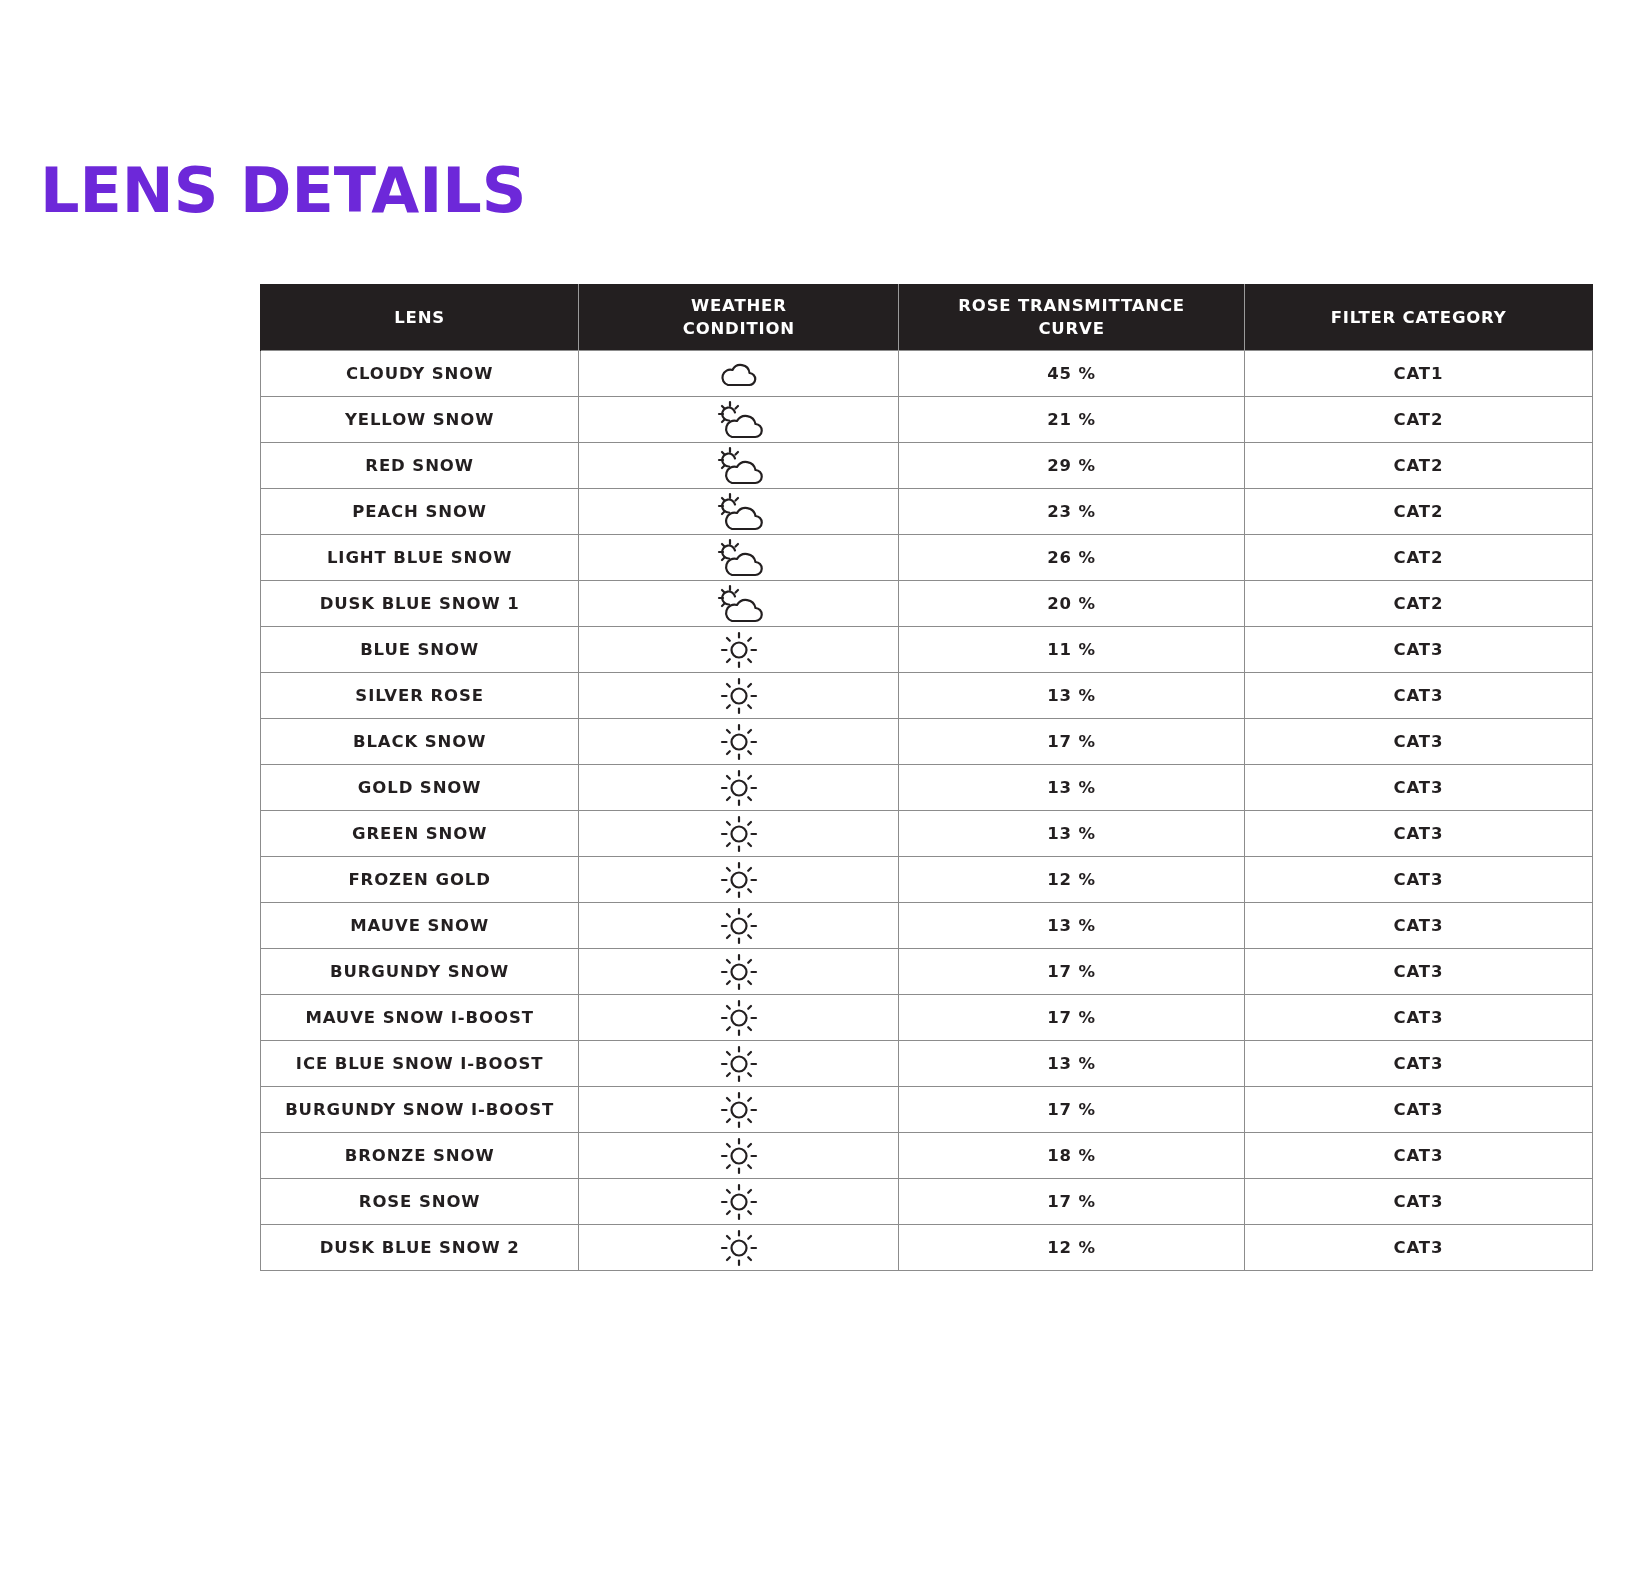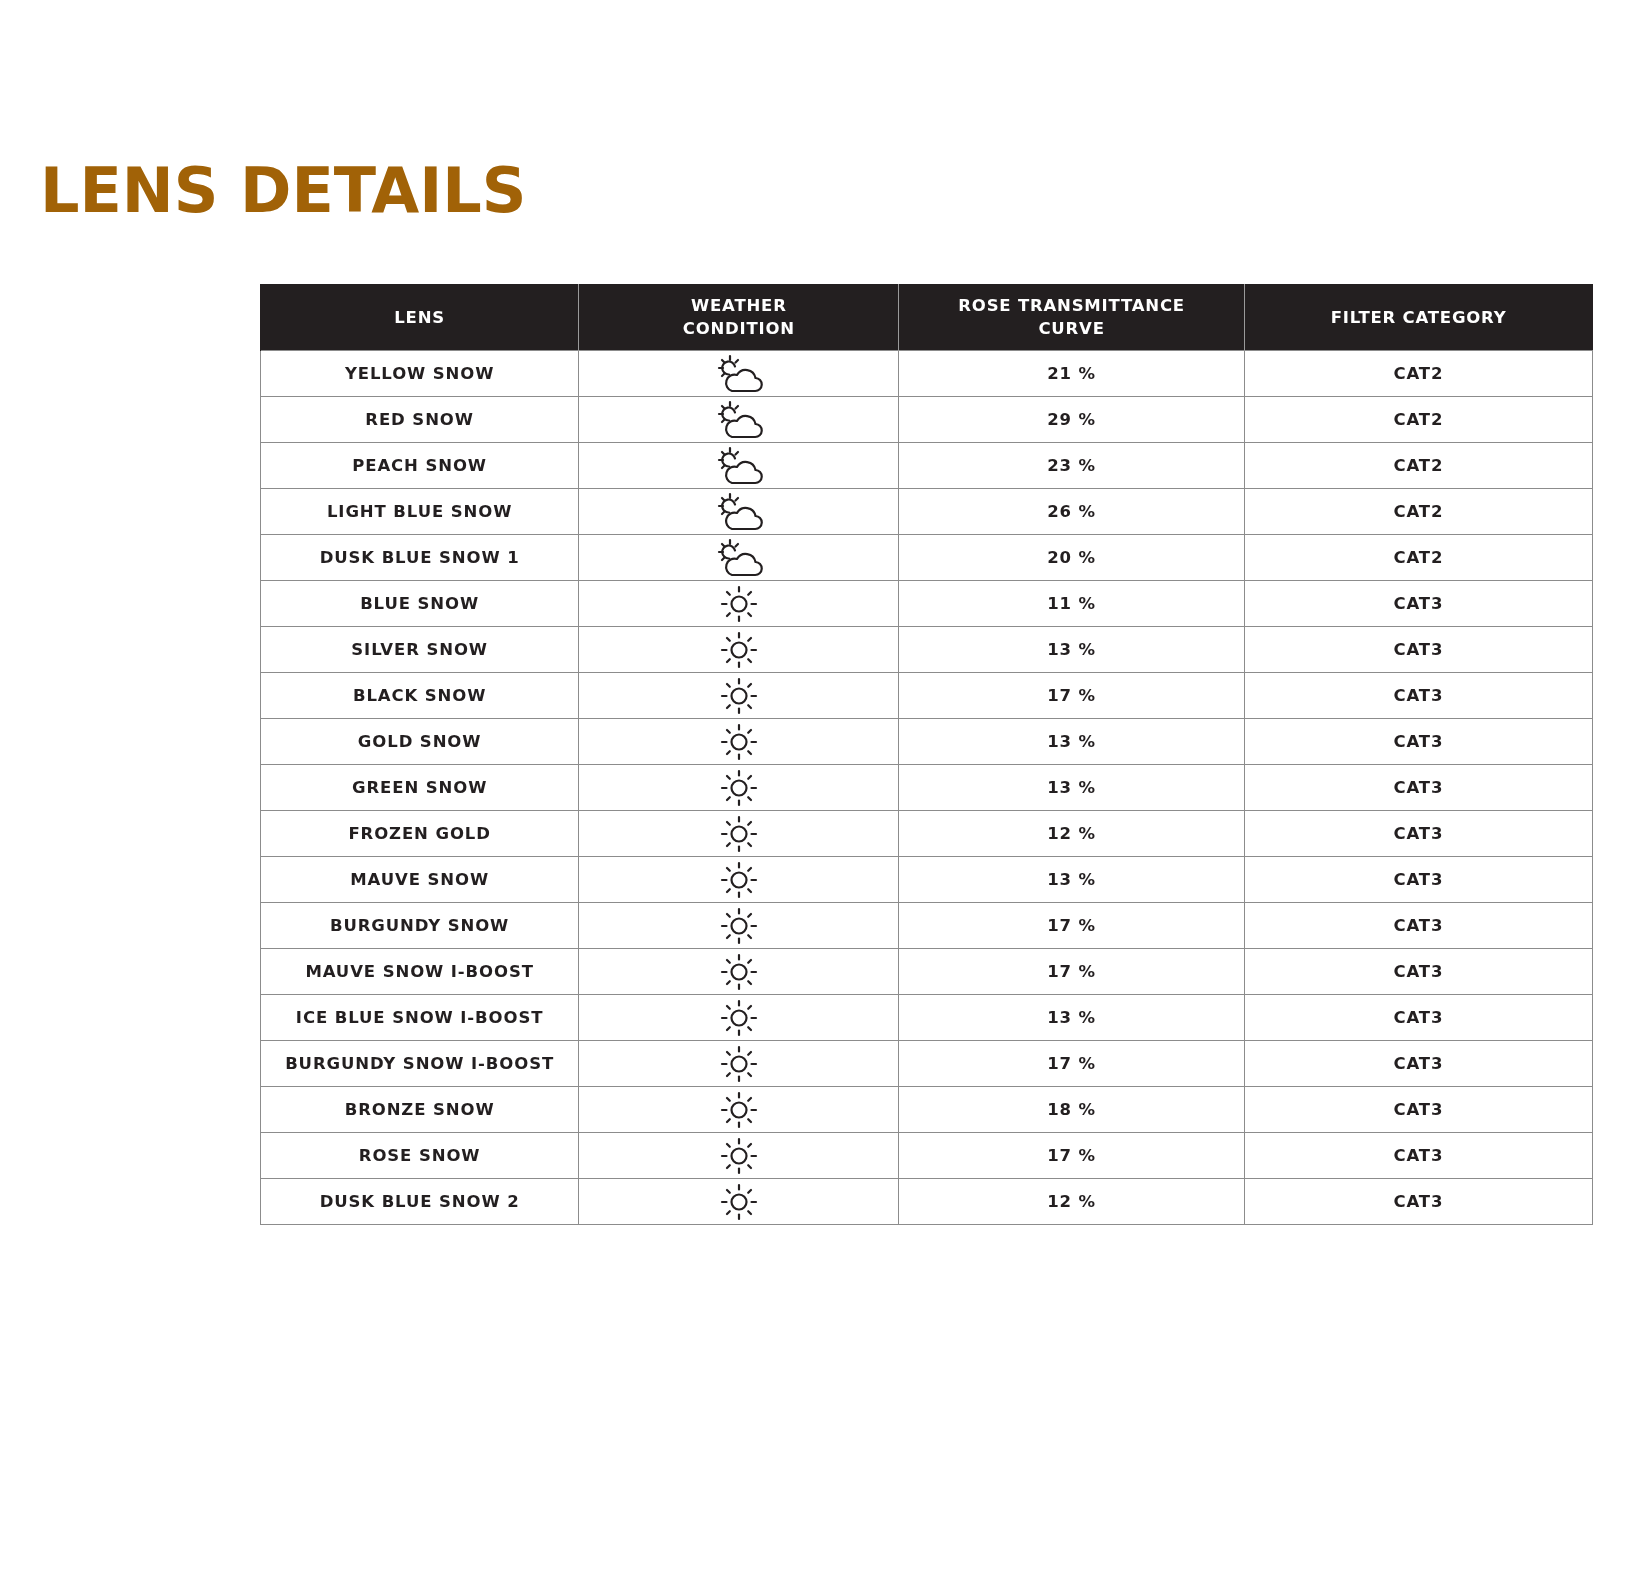--- a/index.html
+++ b/index.html
@@ -1,20 +1,20 @@
 <!DOCTYPE html>
 <html><head>
   <meta charset="utf-8">
   <style>
     html, body { margin: 0; padding: 0; background: #ffffff; }
     body { width: 1648px; height: 1579px; position: relative; overflow: hidden;
            font-family: "Liberation Sans", sans-serif; color: #231f20; }
     .page-title { position: absolute; left: 40px; top: 160px; margin: 0;
                   font-family: "DejaVu Sans", sans-serif; font-weight: bold;
-                  font-size: 62px; letter-spacing: 0px; color: #a16207; line-height: 1; }
+                  font-size: 62px; letter-spacing: 0px; color: #6d28d9; line-height: 1; }
     table.lens-table { position: absolute; left: 260px; top: 284px;
                        width: 1333px; border-collapse: collapse; table-layout: fixed; }
     table.lens-table th { background: #231f20; color: #ffffff; height: 66px;
                           font-family: "DejaVu Sans", sans-serif; font-weight: bold;
                           font-size: 16.5px; letter-spacing: 0.8px; line-height: 23px;
                           text-align: center; border-left: 1px solid #9a9a9a; padding: 0 8px; }
     table.lens-table th:first-child { border-left: 1px solid #231f20; }
     table.lens-table td { height: 45px; border: 1px solid #8c8c8c; text-align: center;
                           font-family: "DejaVu Sans", sans-serif; font-weight: bold;
                           font-size: 16.5px; letter-spacing: 0.9px; color: #231f20; padding: 0; }
@@ -45,20 +45,28 @@
         <span>CONDITION</span>
       </th>
       <th>
         <span>ROSE TRANSMITTANCE</span><br>
         <span>CURVE</span>
       </th>
       <th><span>FILTER CATEGORY</span></th>
     </tr>
   </thead>
   <tbody id="table-body">
+  <tr>
+    <td><span class="lens-name">CLOUDY SNOW</span></td>
+    <td><span class="icon weather-icon"><svg width="40" height="30" viewBox="0 0 40 30">
+              <path d="M9 26 H30 a6 6 0 0 0 0.5 -12 a9 9 0 0 0 -17 -3 a7.5 7.5 0 0 0 -4.5 15 z" fill="none" stroke="#231f20" stroke-width="2.2" stroke-linejoin="round"></path>
+            </svg></span></td>
+    <td><span class="transmit">45 %</span></td>
+    <td><span class="cat">CAT1</span></td>
+  </tr>
 
   <tr>
     <td><span class="lens-name">YELLOW SNOW</span></td>
     <td><span class="icon weather-icon"><svg width="48" height="40" viewBox="0 0 48 40">
               <g stroke="#231f20" stroke-width="2.2" stroke-linecap="round" fill="none">
                 <line x1="15" y1="2" x2="15" y2="6"></line>
                 <line x1="4" y1="14" x2="8" y2="14"></line>
                 <line x1="7" y1="6" x2="9.5" y2="8.5"></line>
                 <line x1="23" y1="6" x2="20.5" y2="8.5"></line>
                 <line x1="7" y1="22" x2="9.5" y2="19.5"></line>
@@ -153,21 +161,21 @@
                 <line x1="28.2" y1="28.2" x2="31" y2="31"></line>
                 <line x1="31" y1="7" x2="28.2" y2="9.8"></line>
                 <line x1="9.8" y1="28.2" x2="7" y2="31"></line>
               </g>
             </svg></span></td>
     <td><span class="transmit">11 %</span></td>
     <td><span class="cat">CAT3</span></td>
   </tr>
 
   <tr>
-    <td><span class="lens-name">SILVER SNOW</span></td>
+    <td><span class="lens-name">SILVER ROSE</span></td>
     <td><span class="icon weather-icon"><svg width="38" height="38" viewBox="0 0 38 38">
               <g stroke="#231f20" stroke-width="2.2" stroke-linecap="round" fill="none">
                 <circle cx="19" cy="19" r="7.5"></circle>
                 <line x1="19" y1="2" x2="19" y2="6.5"></line>
                 <line x1="19" y1="31.5" x2="19" y2="36"></line>
                 <line x1="2" y1="19" x2="6.5" y2="19"></line>
                 <line x1="31.5" y1="19" x2="36" y2="19"></line>
                 <line x1="7" y1="7" x2="9.8" y2="9.8"></line>
                 <line x1="28.2" y1="28.2" x2="31" y2="31"></line>
                 <line x1="31" y1="7" x2="28.2" y2="9.8"></line>

